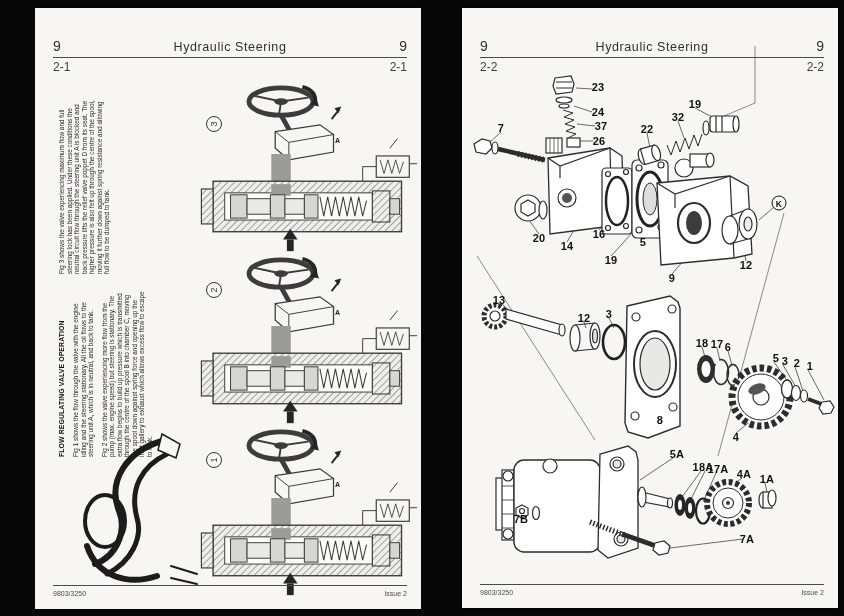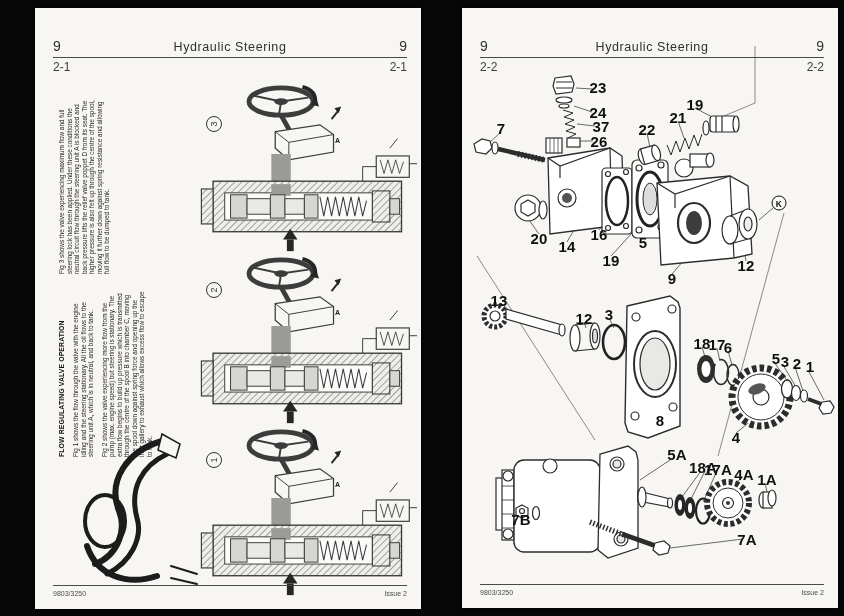--- a/index.html
+++ b/index.html
@@ -21,21 +21,21 @@
 
   
   .rot-text{position:absolute;left:23px;top:449px;width:362px;height:116px;
             transform-origin:0 0;transform:rotate(-90deg);
             display:flex;gap:13px;color:#1e1e1e;}
   .rot-col1{width:170px;flex:0 0 auto;}
   .rot-col2{width:179px;flex:0 0 auto;}
   .rot-text h3{font-size:6.9px;margin:0 0 7px 0;letter-spacing:.1px;color:#111;}
   .rot-text p{font-size:6.4px;line-height:1.18;margin:0 0 6px 0;}
 
-  .co{position:absolute;transform:translate(-50%,-50%);font-size:15px;font-weight:bold;
+  .co{position:absolute;transform:translate(-50%,-50%);font-size:11px;font-weight:bold;
       color:#101010;white-space:nowrap;letter-spacing:.2px;}
   .co.circ{border:1.2px solid #101010;border-radius:50%;width:13px;height:13px;
            display:flex;align-items:center;justify-content:center;font-size:8.5px;}
 
   .fig-num{position:absolute;border:1.1px solid #333;border-radius:50%;width:14px;height:14px;
            display:flex;align-items:center;justify-content:center;font-size:9px;color:#333;
            transform:translate(-50%,-50%) rotate(-90deg);background:transparent;}
 
   svg{position:absolute;left:0;top:0;}
 </style>
@@ -328,21 +328,21 @@
       </g>
     </g>
   </svg>
 
   <span class="co" style="left:136px;top:79px">23</span>
   <span class="co" style="left:136px;top:104px">24</span>
   <span class="co" style="left:139px;top:118px">37</span>
   <span class="co" style="left:137px;top:133px">26</span>
   <span class="co" style="left:39px;top:120px">7</span>
   <span class="co" style="left:185px;top:121px">22</span>
-  <span class="co" style="left:216px;top:109px">21</span>
+  <span class="co" style="left:216px;top:109px">32</span>
   <span class="co" style="left:233px;top:96px">19</span>
   <span class="co" style="left:77px;top:230px">20</span>
   <span class="co" style="left:105px;top:238px">14</span>
   <span class="co" style="left:137px;top:226px">16</span>
   <span class="co" style="left:181px;top:234px">5</span>
   <span class="co" style="left:149px;top:252px">19</span>
   <span class="co" style="left:210px;top:270px">9</span>
   <span class="co" style="left:284px;top:257px">12</span>
   <span class="co circ" style="left:317px;top:195px">K</span>
   <span class="co" style="left:37px;top:292px">13</span>

